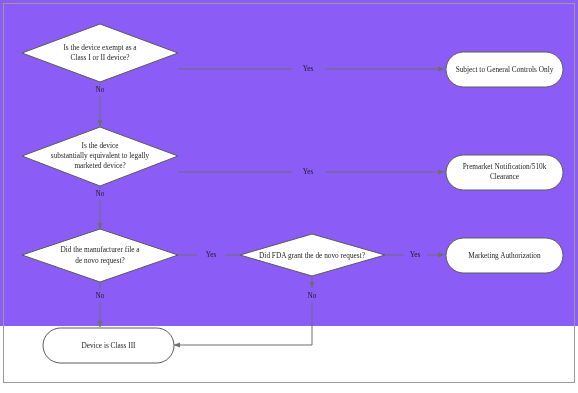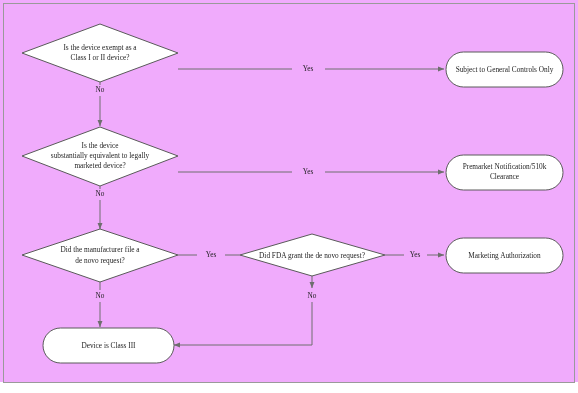--- a/index.html
+++ b/index.html
@@ -9,22 +9,22 @@
   }
   body {
     width: 578px;
     height: 393px;
     font-family: "Liberation Serif", serif;
     overflow: hidden;
   }
   #canvas {
     position: relative;
     width: 578px;
-    height: 382px;
-    background: #f0abfc;
+    height: 326px;
+    background: #8b5cf6;
   }
   svg#flow {
     position: absolute;
     left: 0;
     top: 0;
     width: 578px;
     height: 393px;
   }
   .shape-stroke {
     fill: #ffffff;

